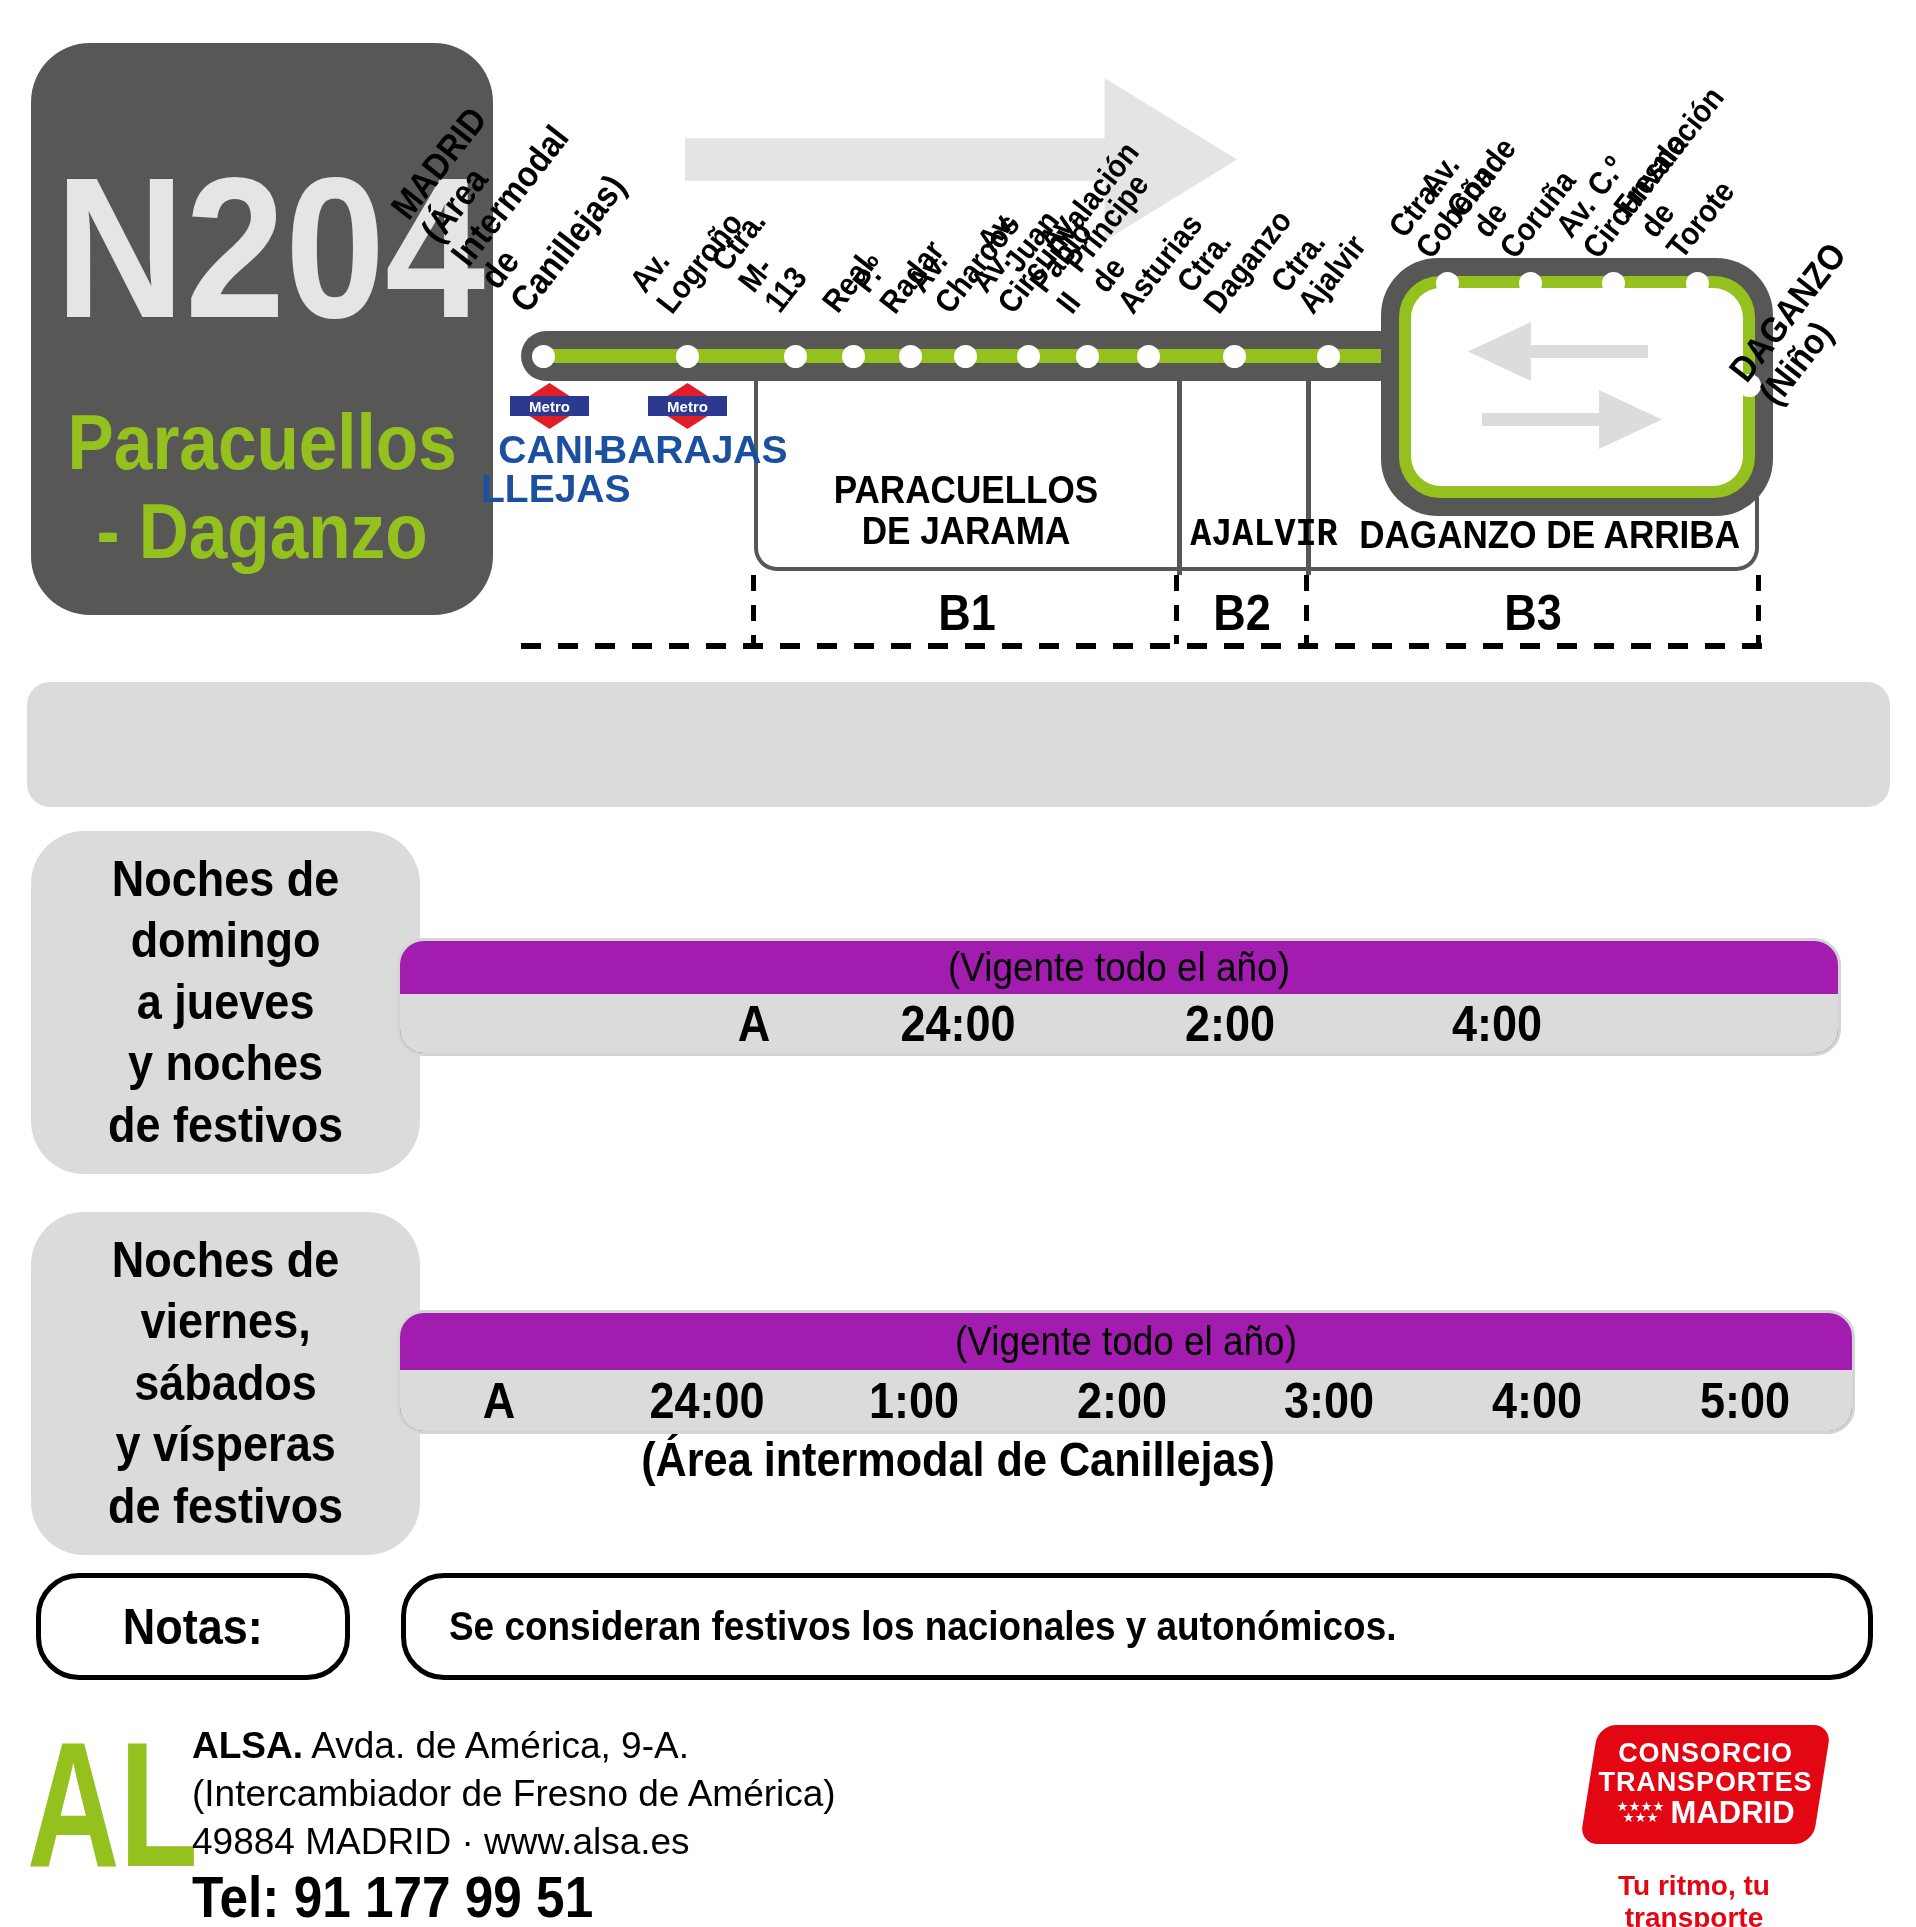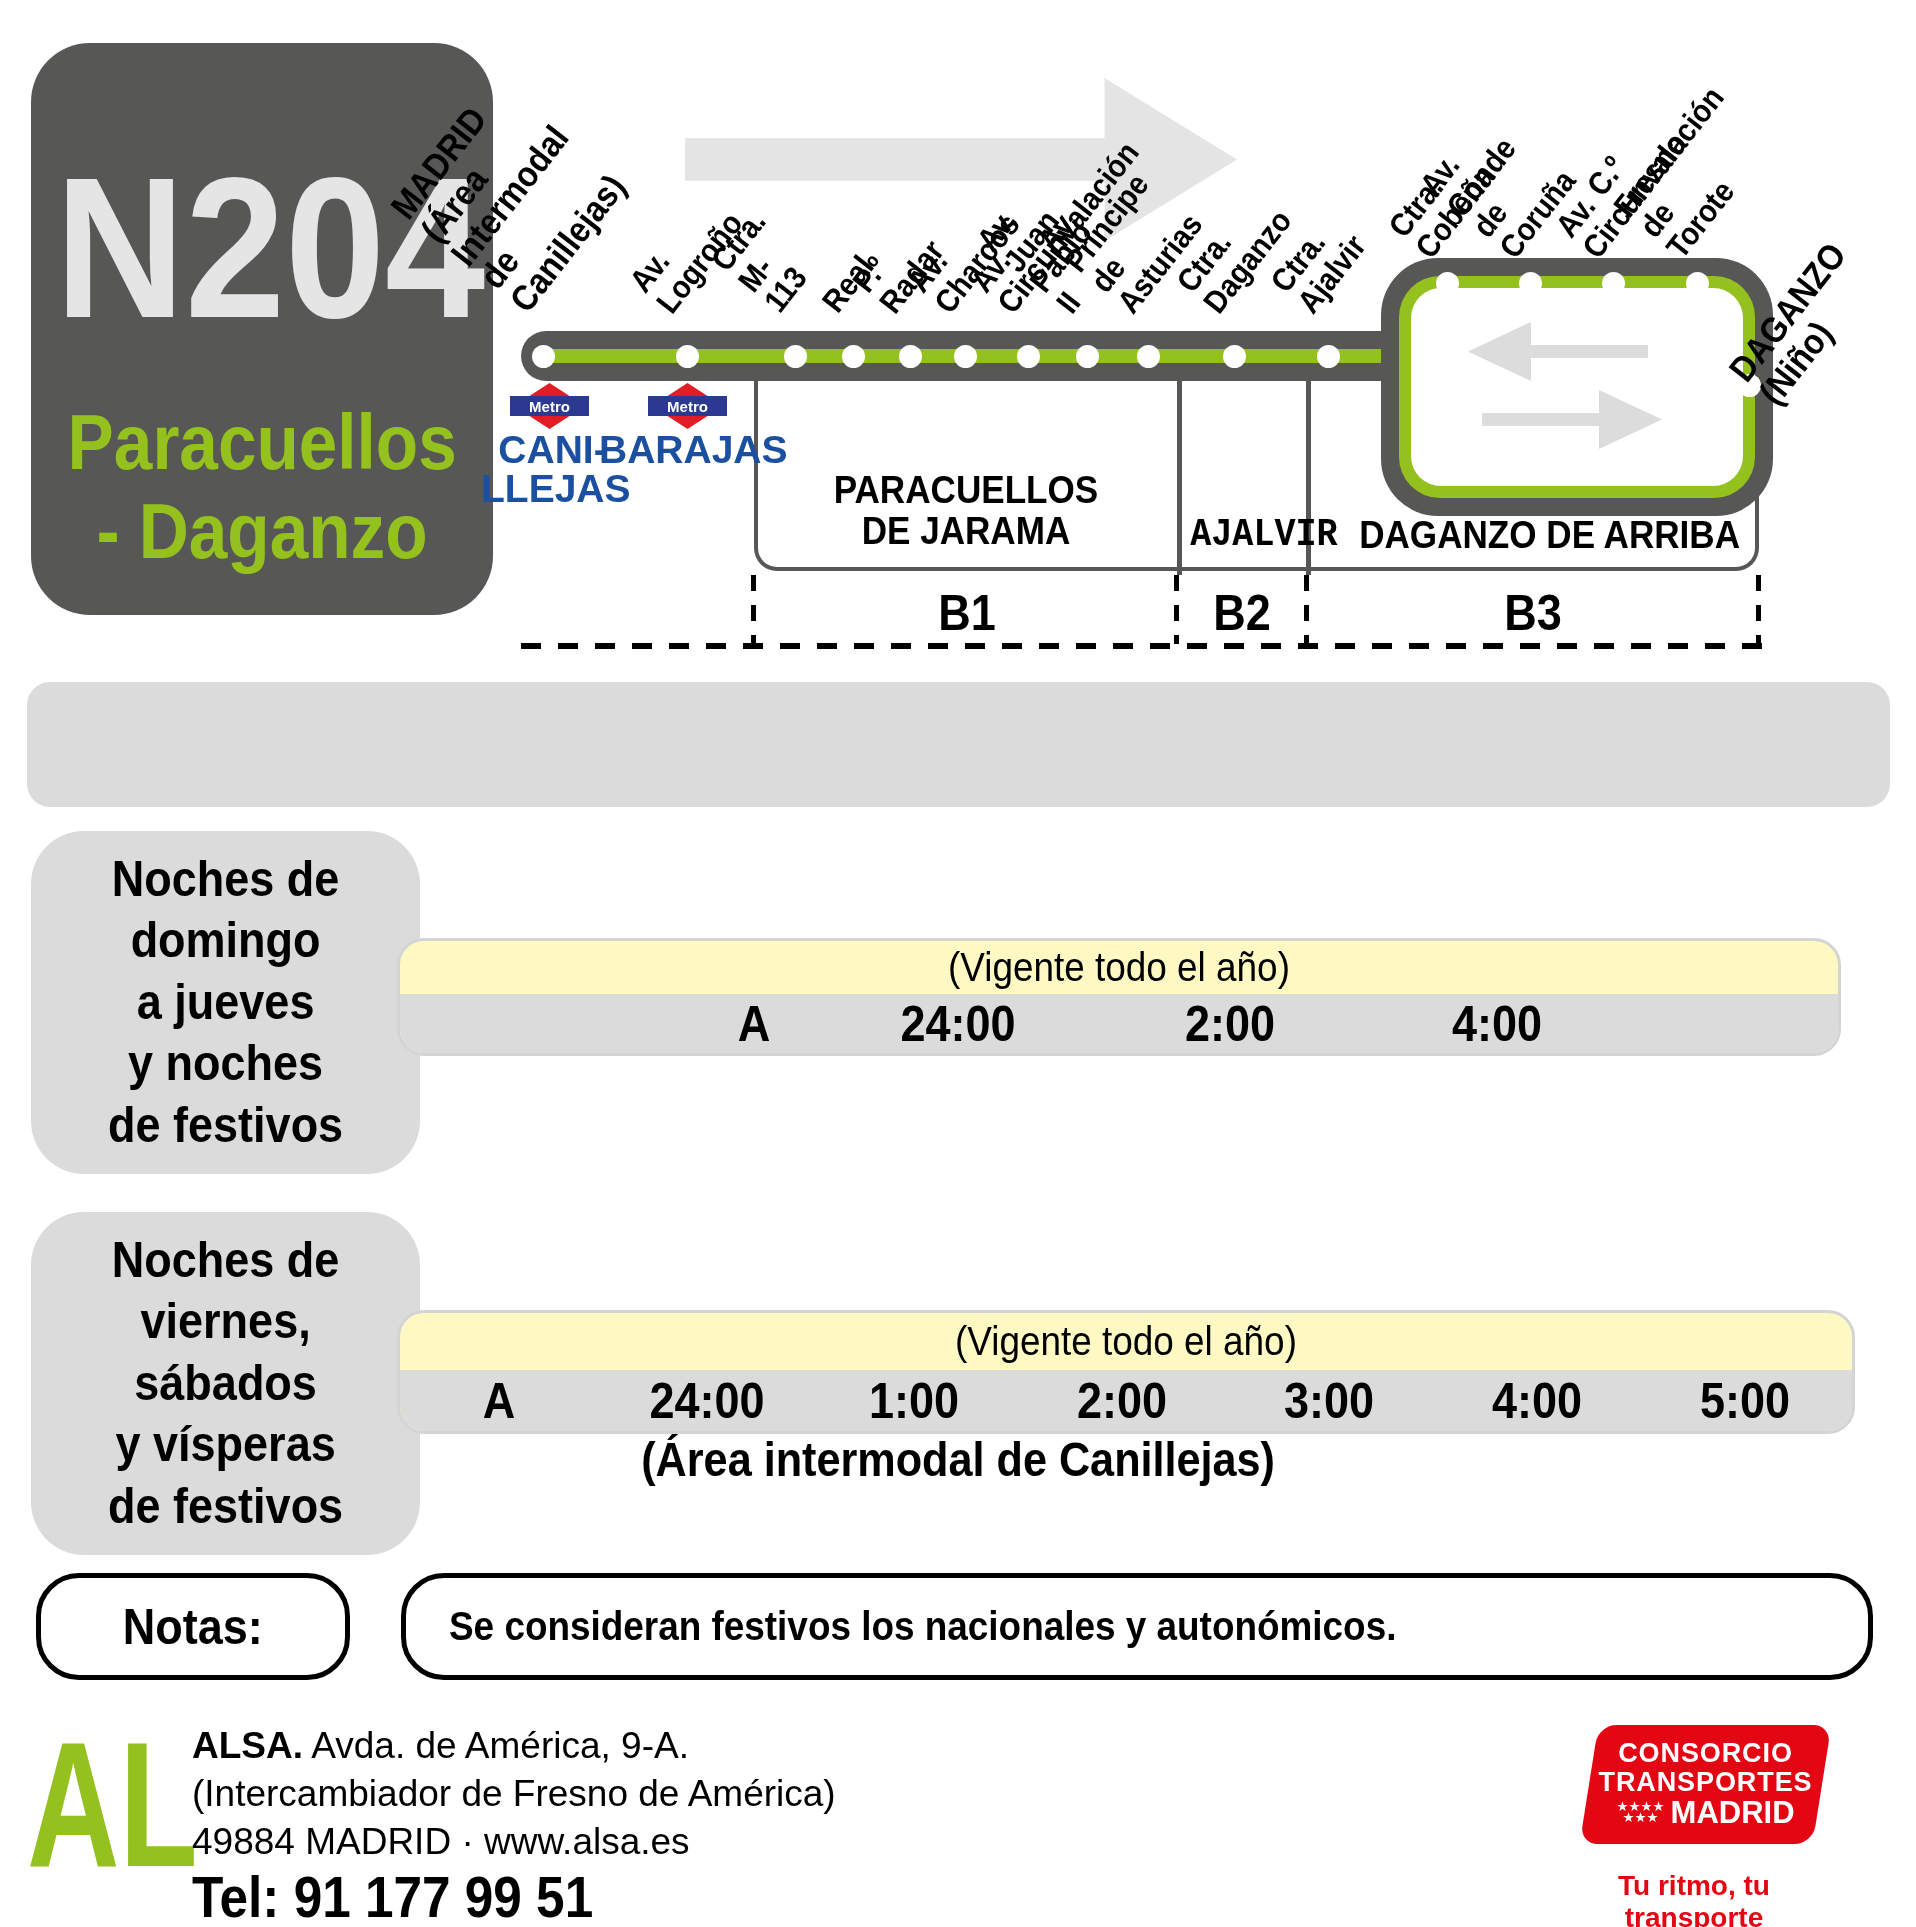--- a/index.html
+++ b/index.html
@@ -61,21 +61,21 @@
   
   .header-bar{left:27px;top:682px;width:1863px;height:125px;background:#DBDBDB;border-radius:23px;}
   .hdr-code{left:55px;top:747px;font-weight:bold;font-size:34px;}
   .hdr-t1{left:0;top:693px;width:1863px;text-align:center;font-weight:bold;font-size:53px;}
   .hdr-t2{left:0;top:750px;width:1863px;text-align:center;font-weight:bold;font-size:48px;}
 
   
   .sched-label{width:389px;height:343px;background:#DBDBDB;border-radius:53px;
     display:flex;align-items:center;justify-content:center;text-align:center;
     font-weight:bold;font-size:50px;line-height:1.23;}
-  .sched-table{width:1444px;box-sizing:border-box;background:#fef9c3;border:3.6px solid #D4D4D4;
+  .sched-table{width:1444px;box-sizing:border-box;background:#a21caf;border:3.6px solid #D4D4D4;
     border-radius:27px;overflow:hidden;}
   .sched-head{height:53px;display:flex;align-items:center;justify-content:center;
     font-size:41px;font-weight:normal;}
   .sched-row{position:relative;height:59px;background:#DBDBDB;}
   .tcell{position:absolute;top:50%;transform:translate(-50%,-50%) scaleX(0.9);
     font-weight:bold;font-size:50px;white-space:nowrap;}
 
   
   .nbox{box-sizing:border-box;border:5.3px solid #000;border-radius:43px;background:#fff;
     display:flex;align-items:center;}

